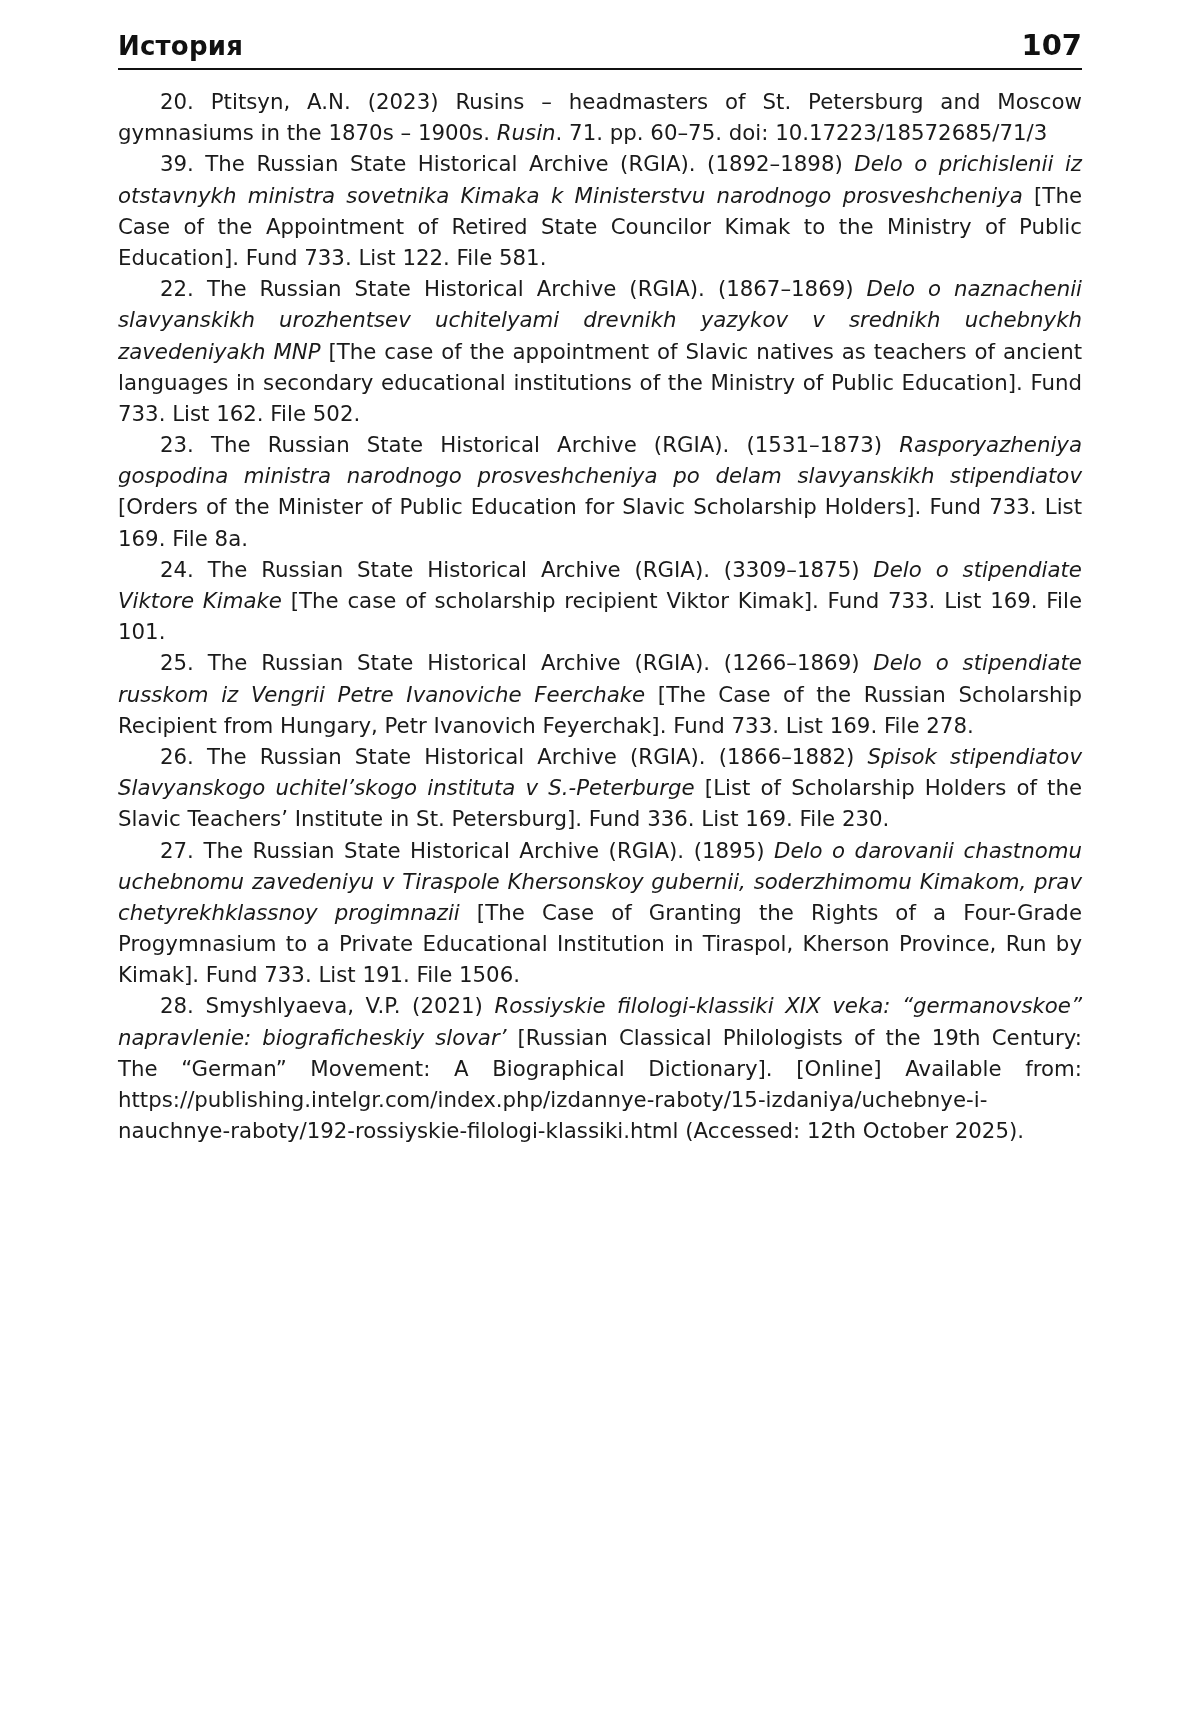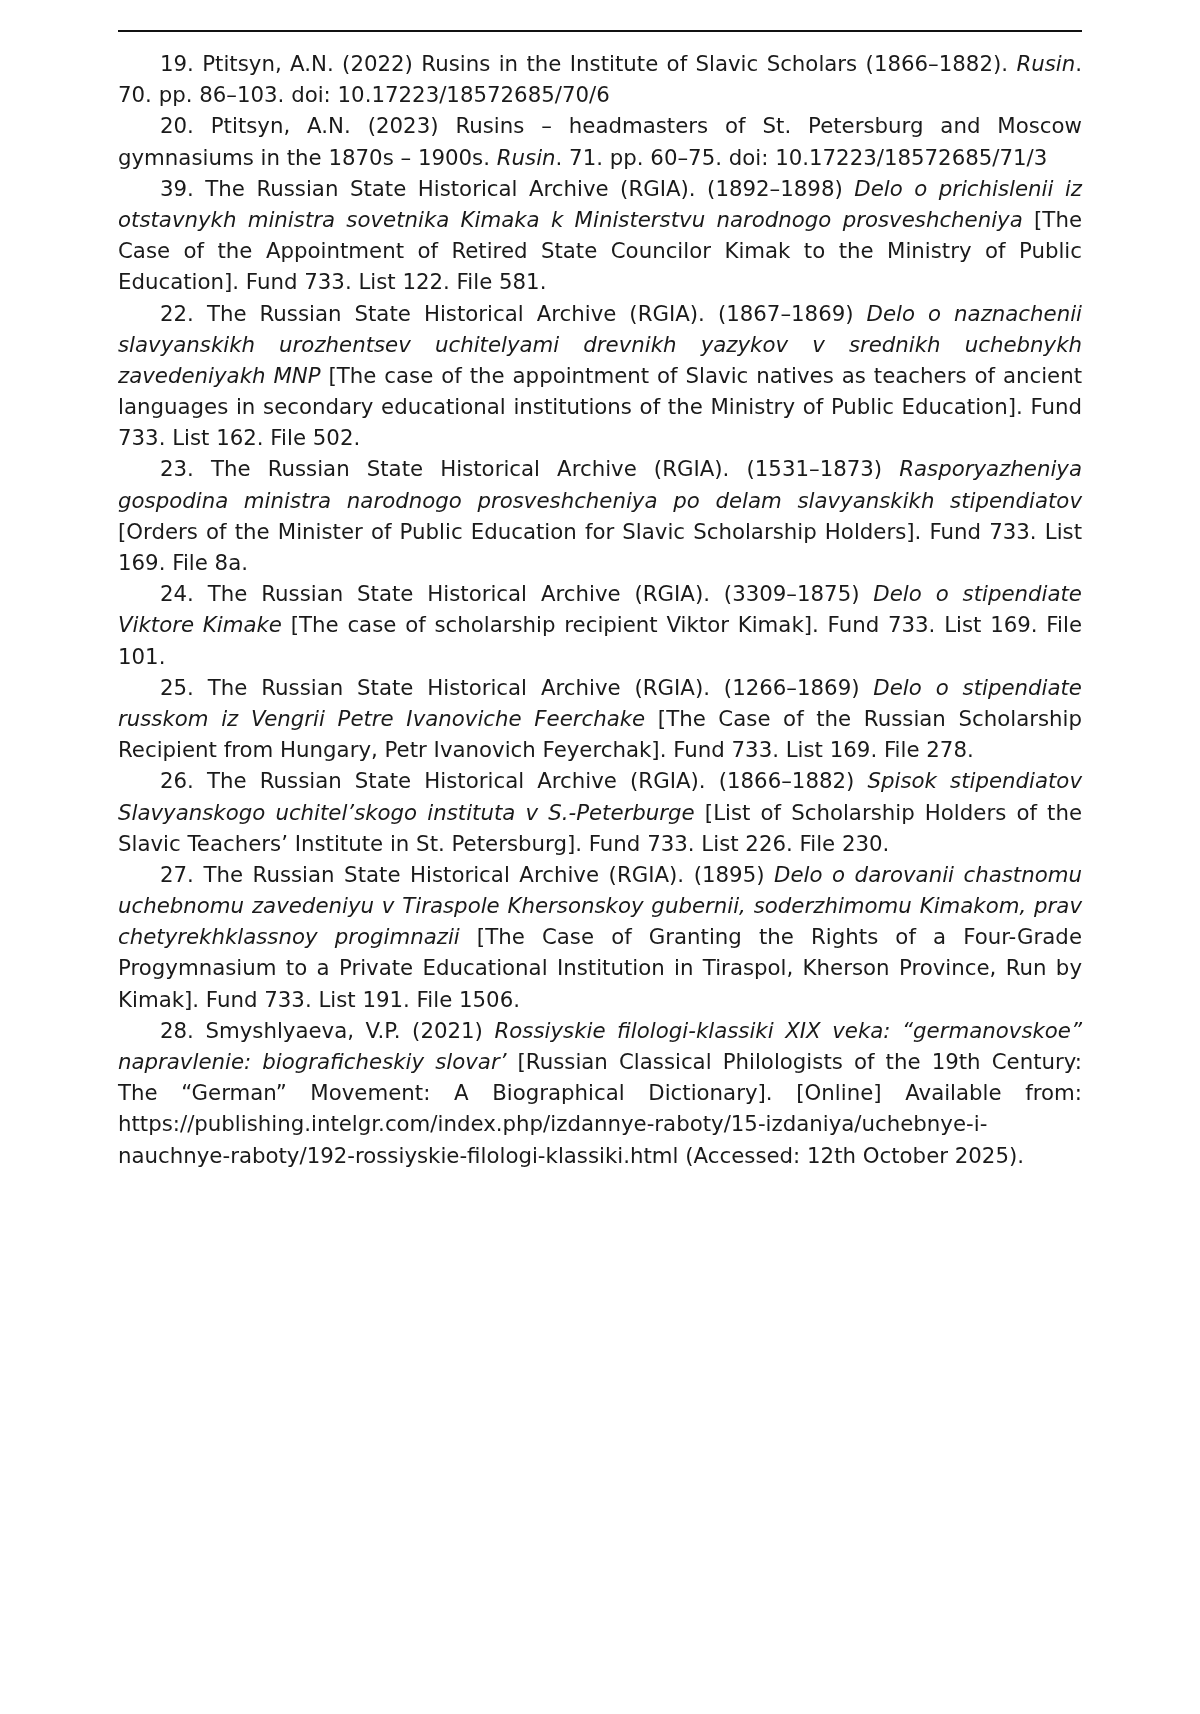--- a/index.html
+++ b/index.html
@@ -57,28 +57,31 @@
   }
   .ref i {
     font-style: italic;
   }
 </style>
 </head>
 <body>
 
 <div class="page">
 
+  <div class="header">
+    <div class="header-title">История</div>
+    <div class="header-page">107</div>
+  </div>
   <div class="header-rule"></div>
 
   <div class="refs">
-      <p class="ref" id="ref-19"><span>19. Ptitsyn, A.N. (2022) Rusins in the Institute of Slavic Scholars (1866–1882). </span><i>Rusin</i><span>. 70. pp. 86–103. doi: 10.17223/18572685/70/6</span></p>
       <p class="ref" id="ref-20"><span>20. Ptitsyn, A.N. (2023) Rusins – headmasters of St. Petersburg and Moscow gymnasiums in the 1870s – 1900s. </span><i>Rusin</i><span>. 71. pp. 60–75. doi: 10.17223/18572685/71/3</span></p>
       <p class="ref" id="ref-21"><span>39. The Russian State Historical Archive (RGIA). (1892–1898) </span><i>Delo o prichislenii iz otstavnykh ministra sovetnika Kimaka k Ministerstvu narodnogo prosveshcheniya</i><span> [The Case of the Appointment of Retired State Councilor Kimak to the Ministry of Public Education]. Fund 733. List 122. File 581.</span></p>
       <p class="ref" id="ref-22"><span>22. The Russian State Historical Archive (RGIA). (1867–1869) </span><i>Delo o naznachenii slavyanskikh urozhentsev uchitelyami drevnikh yazykov v srednikh uchebnykh zavedeniyakh MNP</i><span> [The case of the appointment of Slavic natives as teachers of ancient languages in secondary educational institutions of the Ministry of Public Education]. Fund 733. List 162. File 502.</span></p>
       <p class="ref" id="ref-23"><span>23. The Russian State Historical Archive (RGIA). (1531–1873) </span><i>Rasporyazheniya gospodina ministra narodnogo prosveshcheniya po delam slavyanskikh stipendiatov</i><span> [Orders of the Minister of Public Education for Slavic Scholarship Holders]. Fund 733. List 169. File 8a.</span></p>
       <p class="ref" id="ref-24"><span>24. The Russian State Historical Archive (RGIA). (3309–1875) </span><i>Delo o stipendiate Viktore Kimake</i><span> [The case of scholarship recipient Viktor Kimak]. Fund 733. List 169. File 101.</span></p>
       <p class="ref" id="ref-25"><span>25. The Russian State Historical Archive (RGIA). (1266–1869) </span><i>Delo o stipendiate russkom iz Vengrii Petre Ivanoviche Feerchake</i><span> [The Case of the Russian Scholarship Recipient from Hungary, Petr Ivanovich Feyerchak]. Fund 733. List 169. File 278.</span></p>
-      <p class="ref" id="ref-26"><span>26. The Russian State Historical Archive (RGIA). (1866–1882) </span><i>Spisok stipendiatov Slavyanskogo uchitel’skogo instituta v S.-Peterburge</i><span> [List of Scholarship Holders of the Slavic Teachers’ Institute in St. Petersburg]. Fund 733. List 226. File 230.</span></p>
+      <p class="ref" id="ref-26"><span>26. The Russian State Historical Archive (RGIA). (1866–1882) </span><i>Spisok stipendiatov Slavyanskogo uchitel’skogo instituta v S.-Peterburge</i><span> [List of Scholarship Holders of the Slavic Teachers’ Institute in St. Petersburg]. Fund 336. List 169. File 230.</span></p>
       <p class="ref" id="ref-27"><span>27. The Russian State Historical Archive (RGIA). (1895) </span><i>Delo o darovanii chastnomu uchebnomu zavedeniyu v Tiraspole Khersonskoy gubernii, soderzhimomu Kimakom, prav chetyrekhklassnoy progimnazii</i><span> [The Case of Granting the Rights of a Four-Grade Progymnasium to a Private Educational Institution in Tiraspol, Kherson Province, Run by Kimak]. Fund 733. List 191. File 1506.</span></p>
       <p class="ref" id="ref-28"><span>28. Smyshlyaeva, V.P. (2021) </span><i>Rossiyskie filologi-klassiki XIX veka: “germanovskoe” napravlenie: biograficheskiy slovar’</i><span> [Russian Classical Philologists of the 19th Century: The “German” Movement: A Biographical Dictionary]. [Online] Available from: https://publishing.intelgr.com/index.php/izdannye-raboty/15-izdaniya/uchebnye-i-nauchnye-raboty/192-rossiyskie-filologi-klassiki.html (Accessed: 12th October 2025).</span></p>
     </div>
 
 </div>
 
 </body></html>

